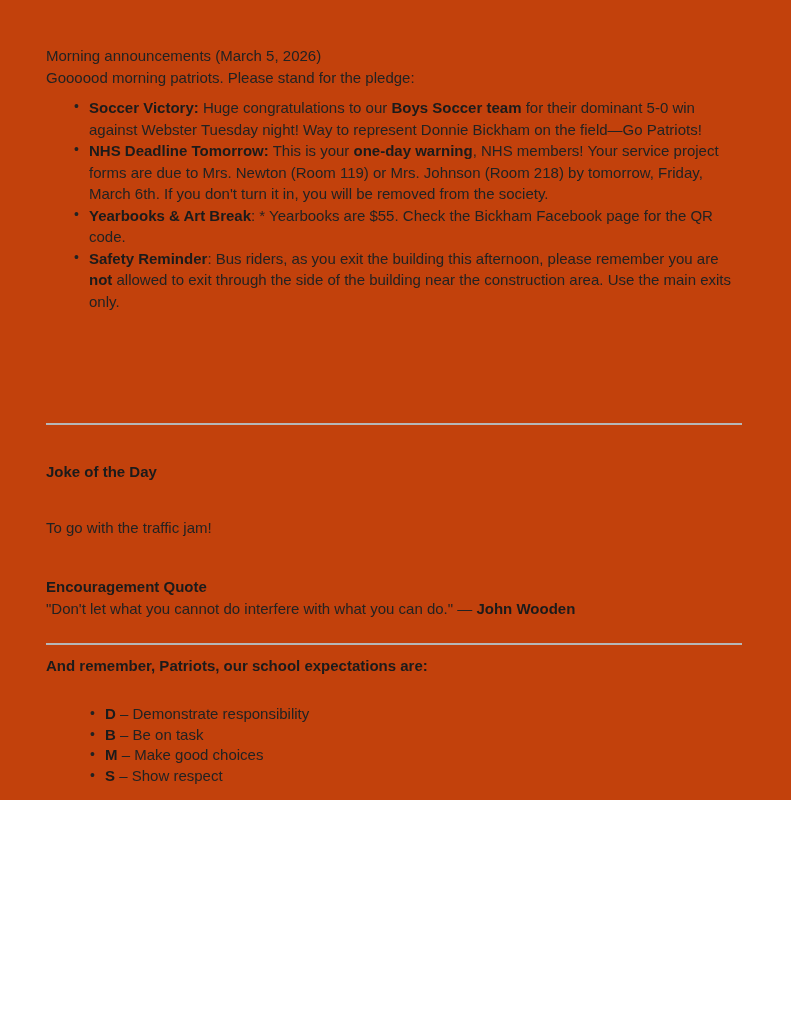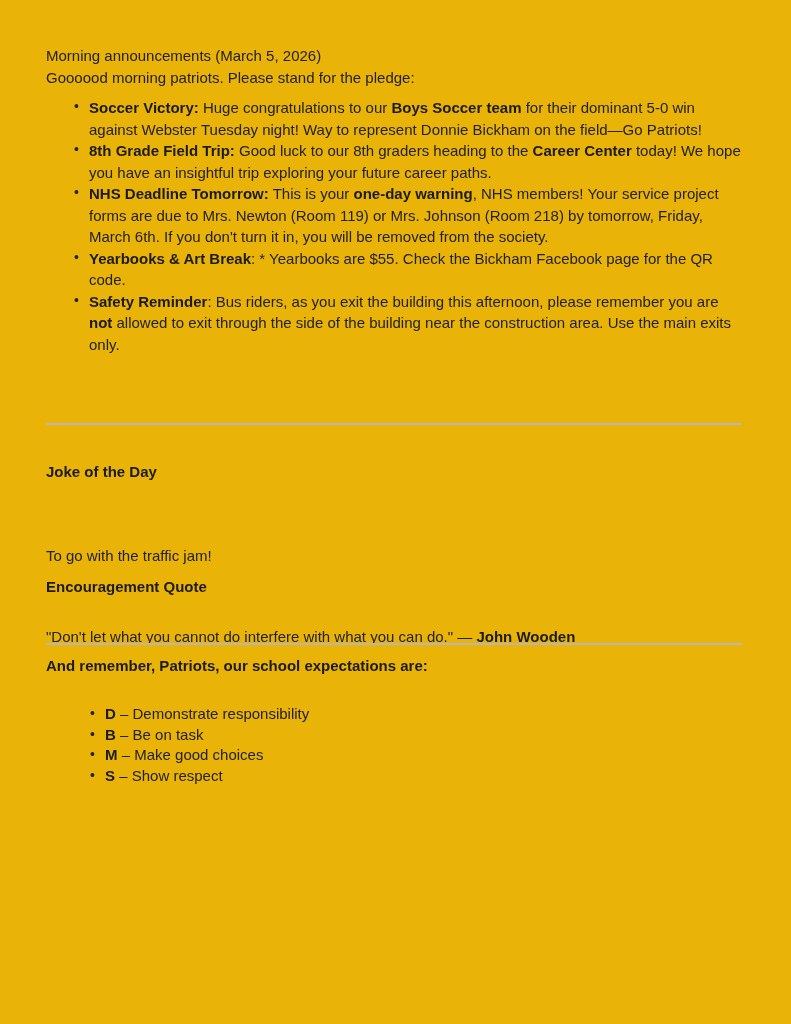--- a/index.html
+++ b/index.html
@@ -10,22 +10,22 @@
   body {
     width: 791px;
     height: 1024px;
     font-family: "Liberation Sans", sans-serif;
     color: #222222;
     -webkit-font-smoothing: antialiased;
   }
   .page {
     position: relative;
     width: 791px;
-    height: 1024px;
-    background: #eab308;
+    height: 800px;
+    background: #c2410c;
     box-sizing: border-box;
     padding: 8px;
     overflow: hidden;
   }
   .content {
     position: absolute;
     left: 46px;
     top: 45px;
     width: 696px;
   }
@@ -90,21 +90,20 @@
   .sec-head {
     font-size: 15px;
     font-weight: bold;
     color: #1b1b1b;
     line-height: 21.5px;
   }
   .body-line {
     font-size: 15px;
     line-height: 21.5px;
     color: #222222;
-    margin-top: 28px;
   }
   .d1-wrap { position: absolute; left: 46px; top: 423px; }
   .joke-head { position: absolute; left: 46px; top: 461px; }
   .joke-q { position: absolute; left: 46px; top: 495px; }
   .joke-a { position: absolute; left: 46px; top: 517px; }
   .quote-head { position: absolute; left: 46px; top: 576px; }
   .quote-body { position: absolute; left: 46px; top: 598px; }
   .d2-wrap { position: absolute; left: 46px; top: 643px; }
   .expect-head { position: absolute; left: 46px; top: 655px; }
   .expect-list { position: absolute; left: 46px; top: 688px; width: 696px; }
@@ -138,23 +137,20 @@
 
     <div class="intro-line">Morning announcements (March 5, 2026)</div>
     <div class="intro-line">Goooood morning patriots. Please stand for the pledge:</div>
 
     <ul class="lvl1">
 
       <li>
         <b>Soccer Victory:</b><span> Huge congratulations to our </span><b>Boys Soccer team</b><span> for their dominant 5-0 win against Webster Tuesday night! Way to represent Donnie Bickham on the field—Go Patriots!</span>
       </li>
 
-      <li>
-        <b>8th Grade Field Trip:</b><span> Good luck to our 8th graders heading to the </span><b>Career Center</b><span> today! We hope you have an insightful trip exploring your future career paths.</span>
-      </li>
 
       <li>
         <b>NHS Deadline Tomorrow:</b><span> This is your </span><b>one-day warning</b><span>, NHS members! Your service project forms are due to Mrs. Newton (Room 119) or Mrs. Johnson (Room 218) by tomorrow, Friday, March 6th. If you don't turn it in, you will be removed from the society.</span>
       </li>
 
       <li>
         <b>Yearbooks &amp; Art Break</b><span>: * Yearbooks are $55. Check the Bickham Facebook page for the QR code.</span>
       </li>
 
       <li>

